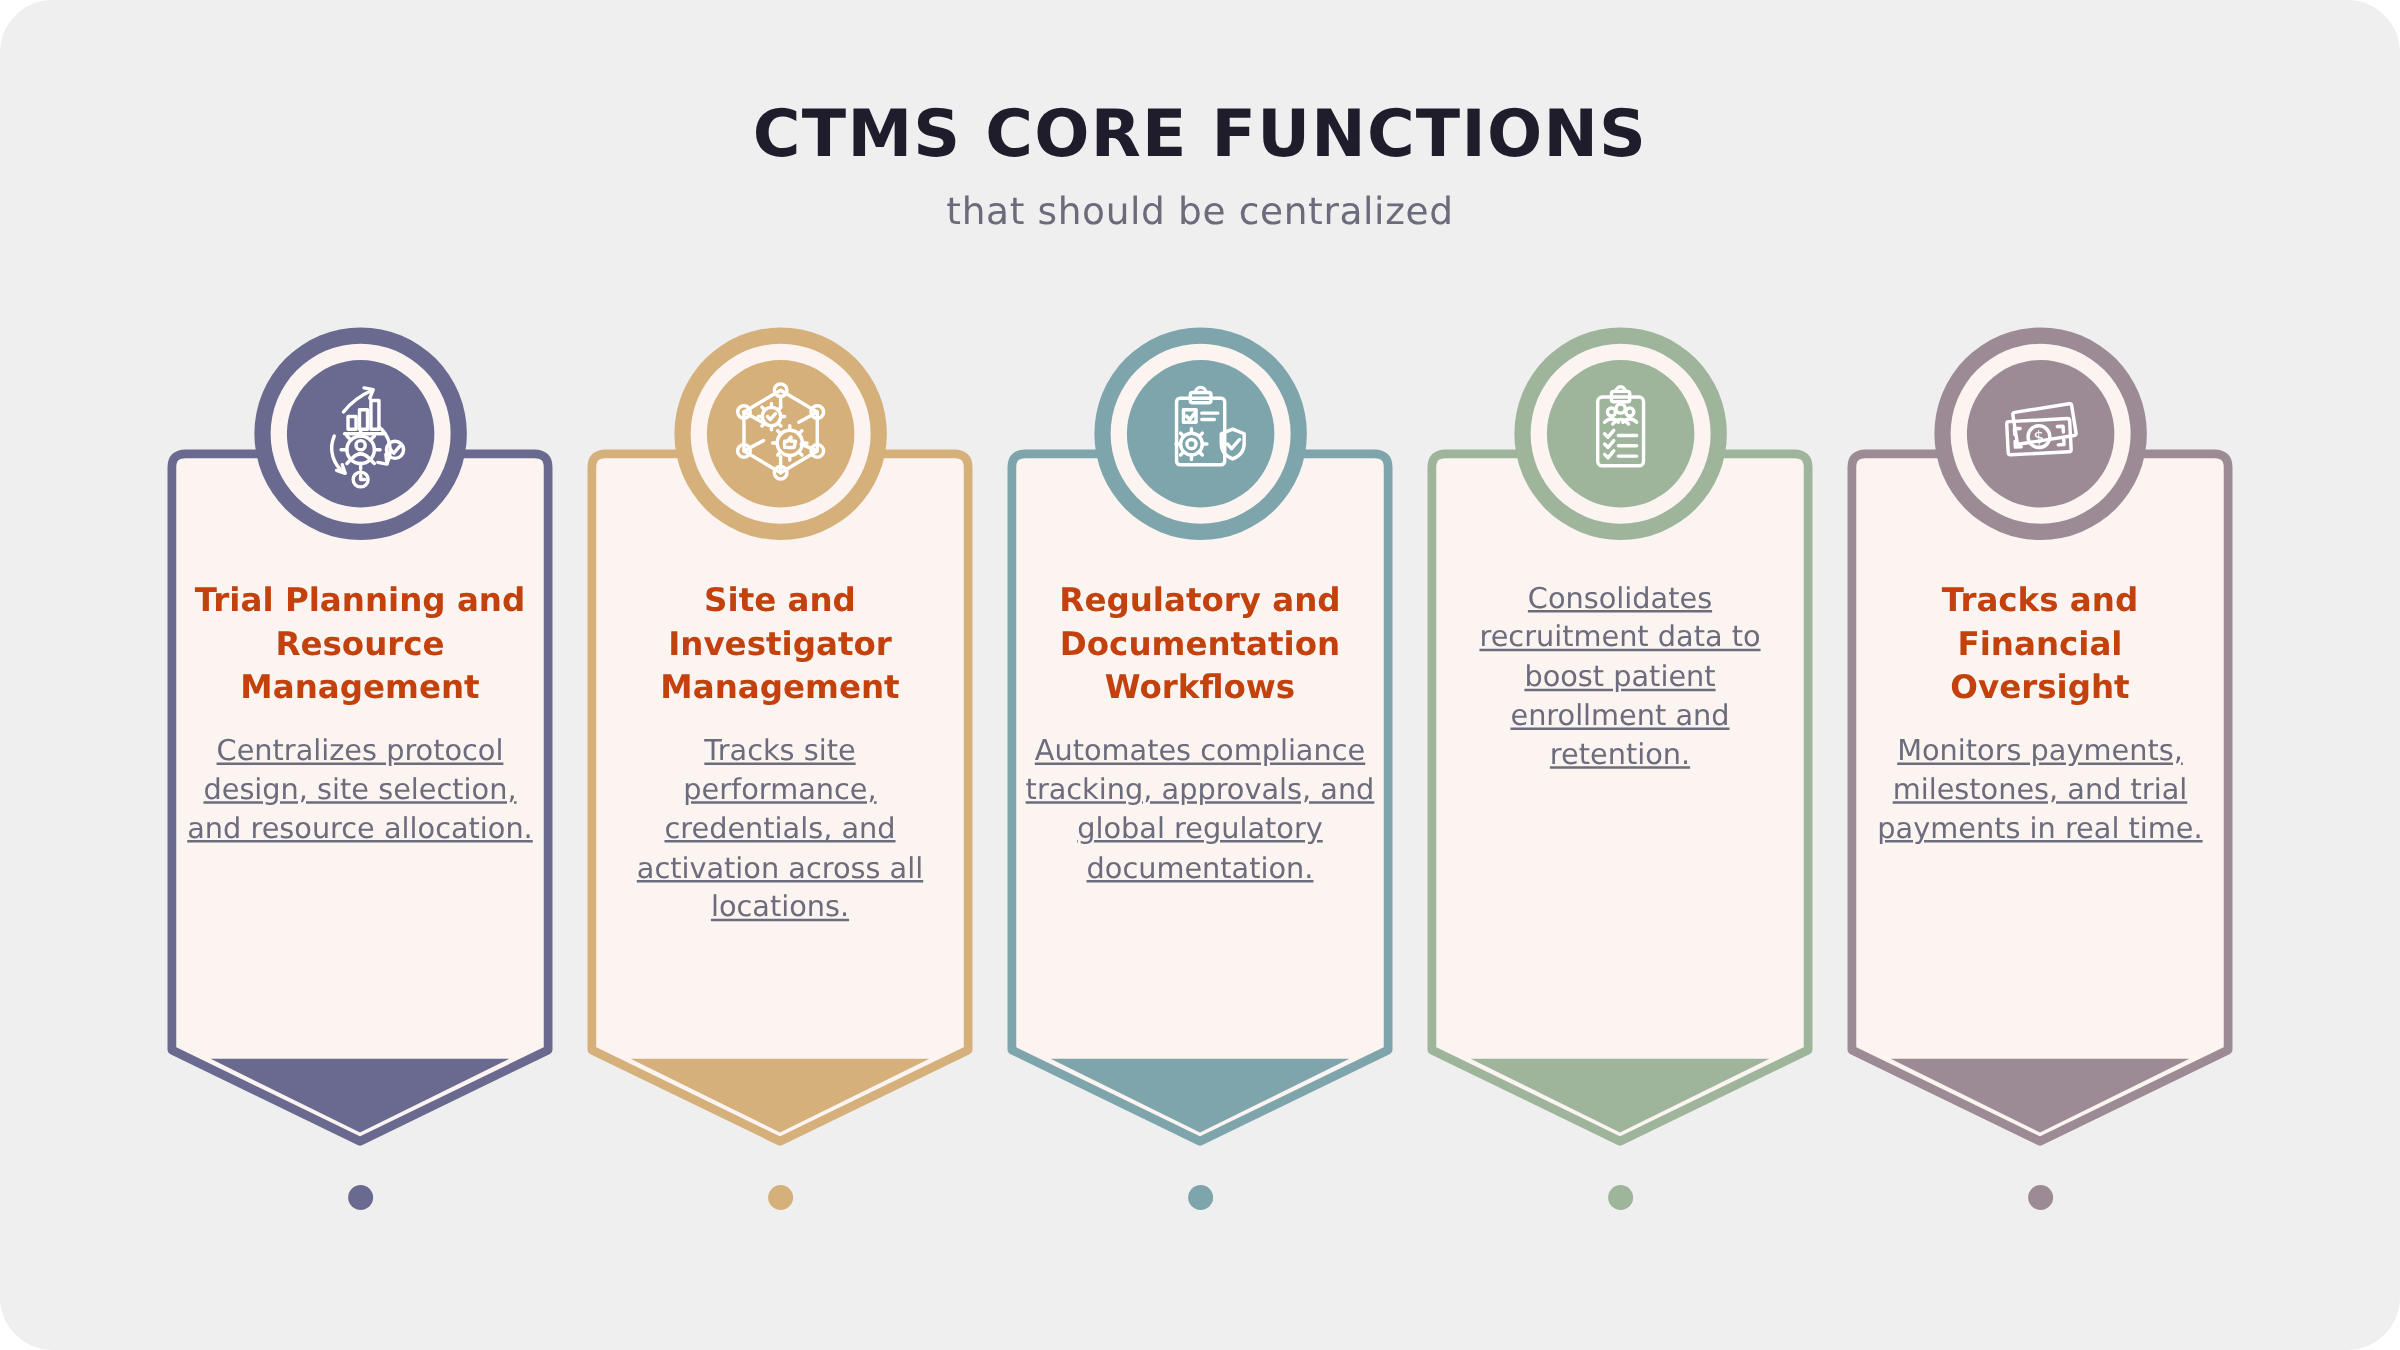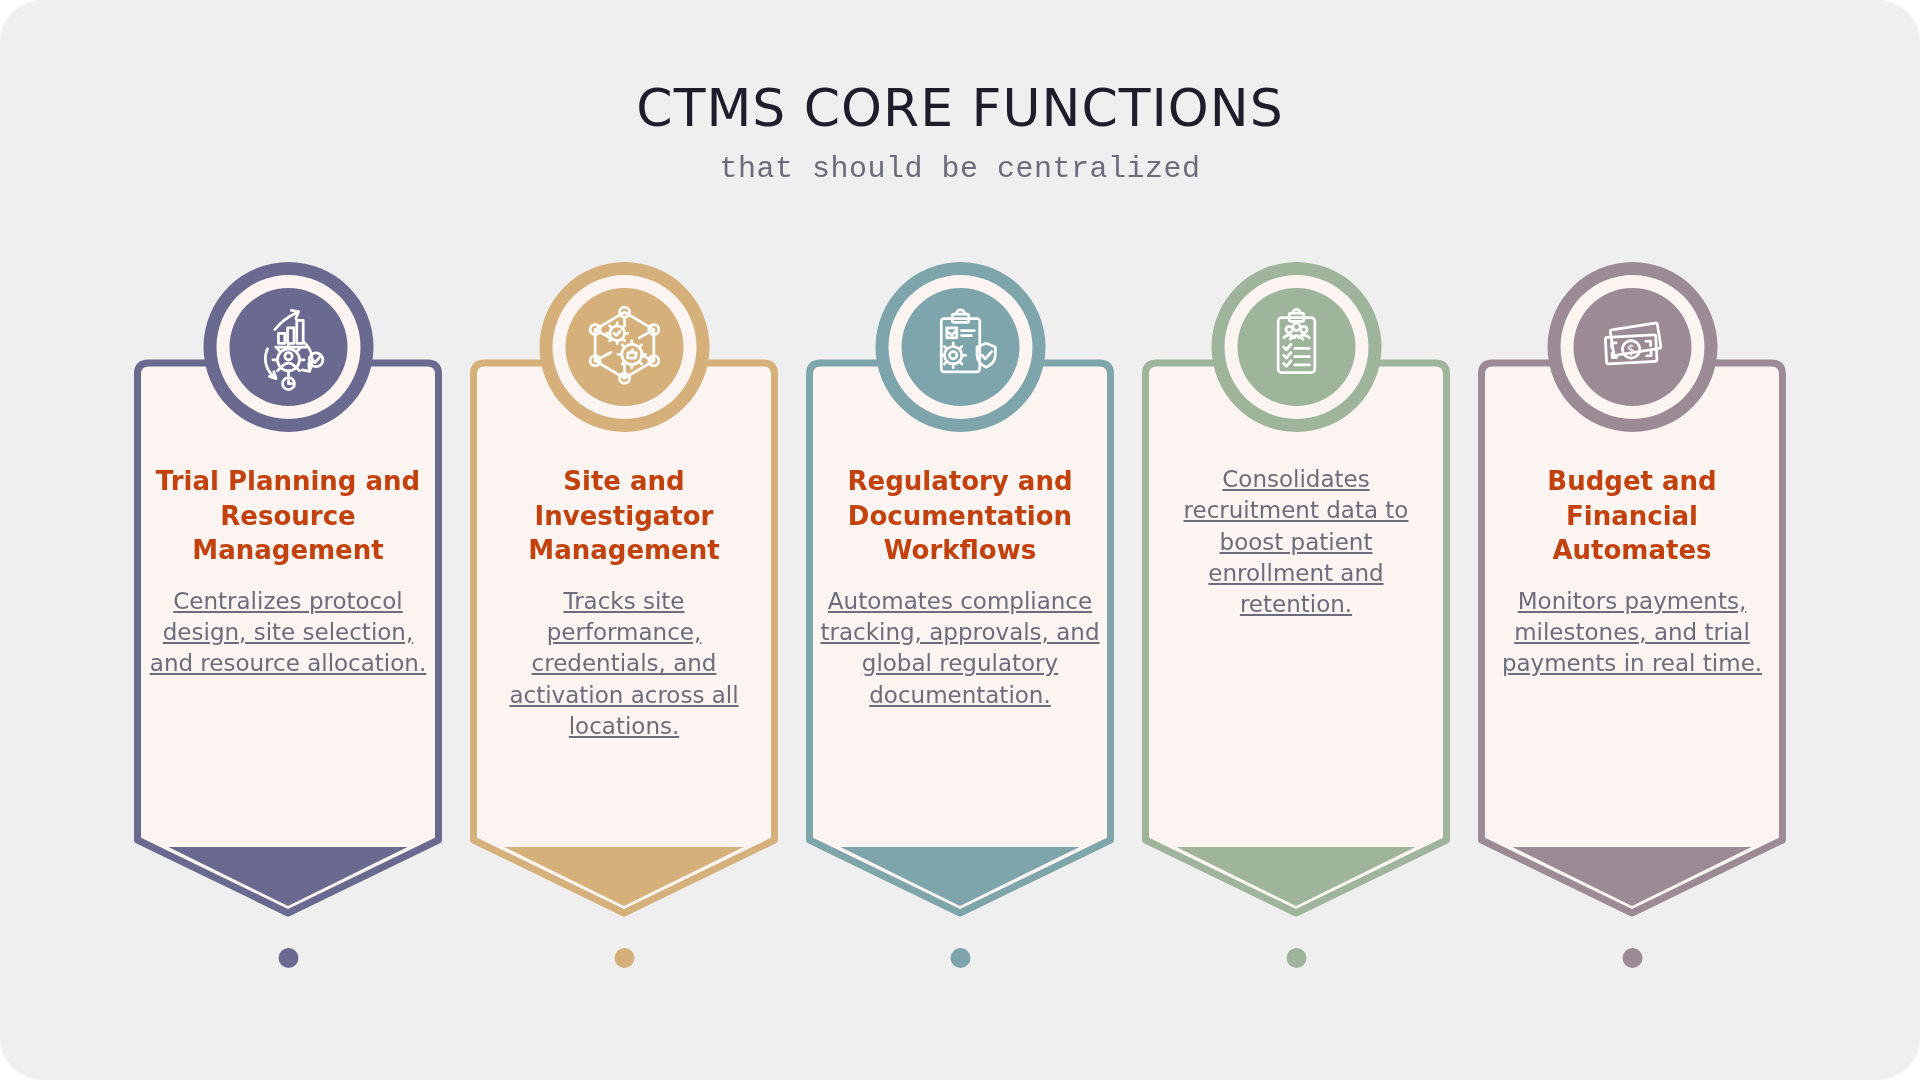--- a/index.html
+++ b/index.html
@@ -3,25 +3,25 @@
 <meta charset="utf-8">
 <style>
   html,body{margin:0;padding:0;background:#ffffff;}
   .canvas{
     position:relative;width:1920px;height:1080px;background:#efefef;
     border-radius:42px;overflow:hidden;
     font-family:"DejaVu Sans","Liberation Sans",sans-serif;
   }
   .header{position:absolute;top:78px;left:0;width:100%;text-align:center;}
   .header h1{
-    margin:0;font-size:52px;font-weight:400;letter-spacing:1px;
+    margin:0;font-size:52px;font-weight:700;letter-spacing:1px;
     color:#1f1d2b;
   }
   .header .subtitle{
-    margin-top:14px;font-size:30px;color:#6b6b7c;letter-spacing:.5px;font-family:Liberation Mono, monospace;
+    margin-top:14px;font-size:30px;color:#6b6b7c;letter-spacing:.5px;
   }
   .cards-row{
     position:absolute;top:358px;left:50%;transform:translateX(-50%);
     display:flex;gap:25px;
   }
   .card{position:relative;width:311px;height:562px;color:var(--c);}
   .banner{position:absolute;inset:0;width:311px;height:562px;display:block;}
   .banner-outline{fill:#fbf4f1;stroke:currentColor;stroke-width:7;stroke-linejoin:round;}
   .banner-triangle{fill:currentColor;}
   .badge{
@@ -216,20 +216,20 @@
               <rect x="19" y="36" width="55" height="29" rx="2"></rect>
               <circle cx="46.5" cy="50.5" r="9.5"></circle>
               <path d="M25.5 42.5 h5 M25.5 42.5 v5 M68 42.5 h-5 M68 42.5 v5 M25.5 58.5 h5 M25.5 58.5 v-5 M68 58.5 h-5 M68 58.5 v-5"></path>
               <text class="solid" x="46.5" y="56" text-anchor="middle" font-size="15" font-family="DejaVu Sans, sans-serif">$</text>
             </g>
           </svg>
         </div>
           </div>
       </div>
       <div class="card-body">
-        <h2 class="card-title">Budget and Financial Automates</h2>
+        <h2 class="card-title">Tracks and Financial Oversight</h2>
         <p class="card-desc">Monitors payments, milestones, and trial payments in real time.</p>
       </div>
       <div class="dot"></div>
     </div>
 
   </div>
 </div>
 
 </body></html>

